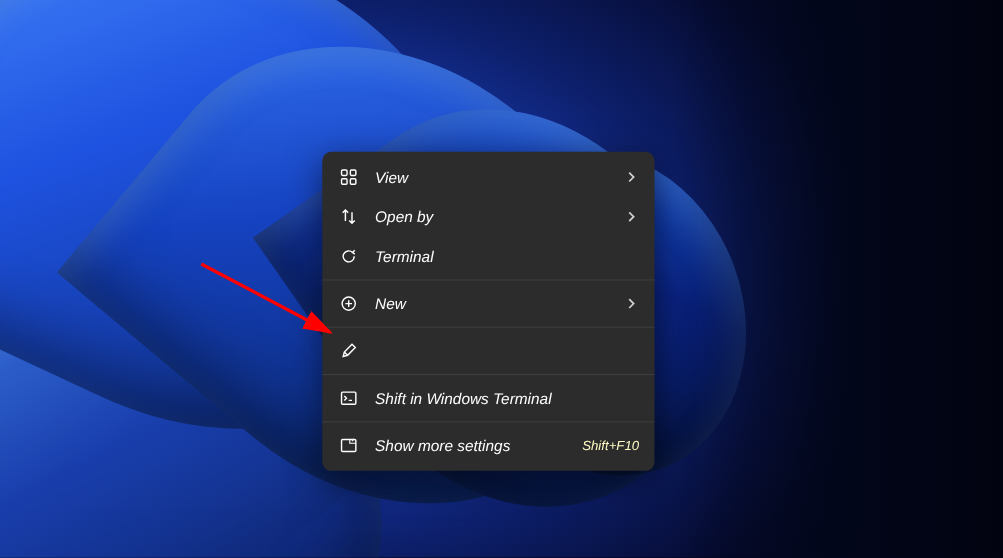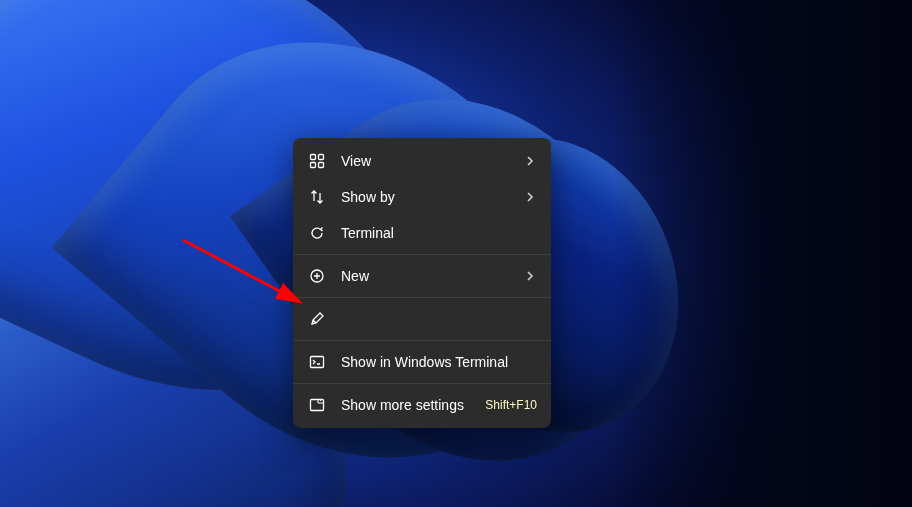--- a/index.html
+++ b/index.html
@@ -34,27 +34,28 @@
       position: absolute;
       right: 0; top: 0;
       width: 300px; height: 100%;
       background: linear-gradient(90deg, transparent 0%, #020618 60%, #010310 100%);
     }
 
     .context-menu {
       position: absolute;
       left: 293px;
       top: 138px;
-      width: 258px;
+      width: 302px;
       background: #2c2c2c;
       border-radius: 8px;
       padding: 5px 0;
       box-shadow: 0 8px 32px rgba(0,0,0,0.5);
       color: #ffffff;
       font-size: 14px;
+      font-style: italic;
     }
     .menu-item {
       display: flex;
       align-items: center;
       height: 36px;
       padding: 0 14px;
       cursor: default;
       position: relative;
     }
     .icon-slot {
@@ -121,21 +122,21 @@
         </svg>
     </span>
   </div>
 
   <div class="menu-item">
     <span class="icon-slot">
       <svg viewBox="0 0 16 16">
           <path d="M5 2 L5 12 M2.5 4.5 L5 2 L7.5 4.5 M11 14 L11 4 M8.5 11.5 L11 14 L13.5 11.5"></path>
         </svg>
     </span>
-    <span class="label">Show by</span>
+    <span class="label">Open by</span>
     <span class="chevron">
       <svg viewBox="0 0 10 10">
           <path d="M3 1 L7 5 L3 9"></path>
         </svg>
     </span>
   </div>
 
   <div class="menu-item">
     <span class="icon-slot">
       <svg viewBox="0 0 16 16">
@@ -175,21 +176,21 @@
 
   <div class="separator"></div>
 
   <div class="menu-item">
     <span class="icon-slot">
       <svg viewBox="0 0 16 16">
           <rect x="1.5" y="2.5" width="13" height="11" rx="1"></rect>
           <path d="M4 6 L6 8 L4 10 M8 10 L11 10"></path>
         </svg>
     </span>
-    <span class="label">Show in Windows Terminal</span>
+    <span class="label">Shift in Windows Terminal</span>
   </div>
 
   <div class="separator"></div>
 
   <div class="menu-item">
     <span class="icon-slot">
       <svg viewBox="0 0 16 16">
           <rect x="1.5" y="2.5" width="13" height="11" rx="1"></rect>
           <path d="M9 2.5 L9 6 L14.5 6 M11 4 L13 2" stroke-width="1"></path>
         </svg>

